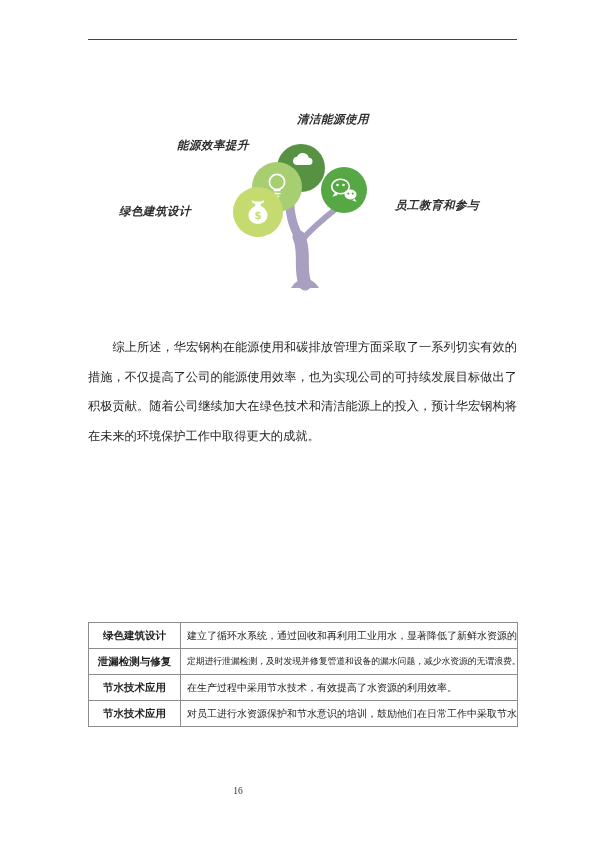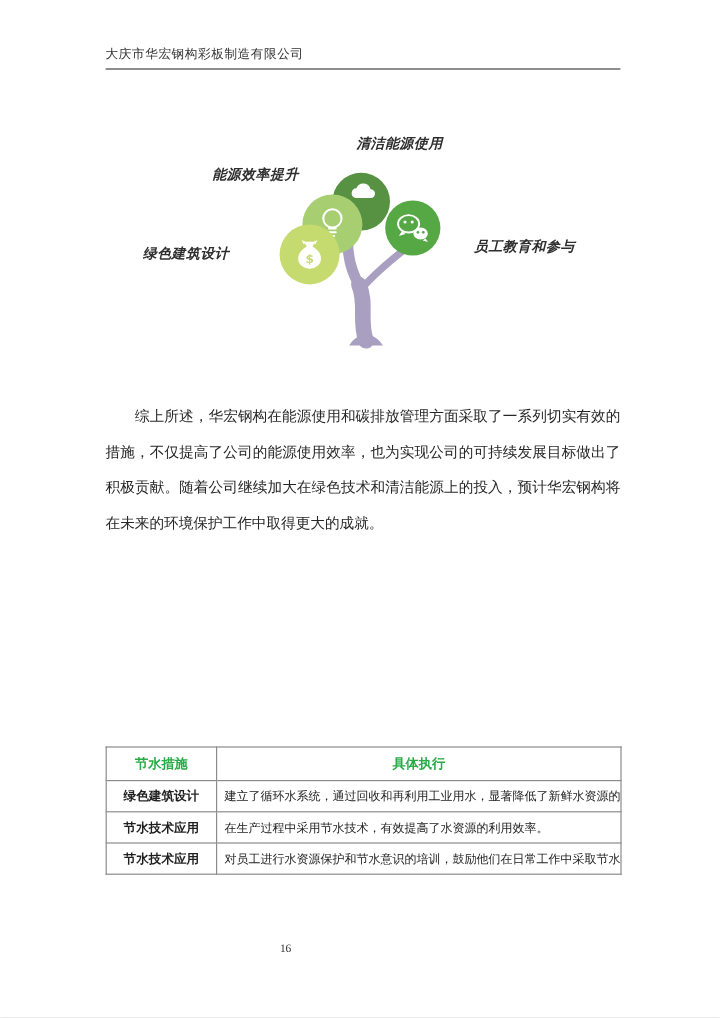--- a/index.html
+++ b/index.html
@@ -82,21 +82,20 @@
     font-family:"Liberation Serif","DejaVu Serif",serif;
     font-size:9.5px;color:#333;
   }
 </style>
 </head>
 <body>
 
 <div class="page">
 
   <div class="doc-header">
-    <div class="company">大庆市华宏钢构彩板制造有限公司</div>
     <div class="rule"></div>
   </div>
 
   <div class="diagram">
     <svg width="420" height="200" viewBox="0 0 420 200">
 
       <g stroke="#a89fc1" fill="none" stroke-linecap="round">
         <path d="M215 189 C209 172 216 158 209 142" stroke-width="13"></path>
         <path d="M209 142 C201 128 198 110 201 91" stroke-width="9"></path>
         <path d="M211 146 C222 133 233 124 247 113" stroke-width="6"></path>
@@ -147,27 +146,27 @@
   <div class="para para-summary">综上所述，华宏钢构在能源使用和碳排放管理方面采取了一系列切实有效的措施，不仅提高了公司的能源使用效率，也为实现公司的可持续发展目标做出了积极贡献。随着公司继续加大在绿色技术和清洁能源上的投入，预计华宏钢构将在未来的环境保护工作中取得更大的成就。</div>
 
 
 
   <table class="water-table">
     <colgroup>
         <col class="col-measure">
         <col>
       </colgroup>
     <tbody>
-        <tr>
-      <th class="th-green" style="color: rgb(39, 172, 70);">节水措施</th>
-      <th class="th-green" style="color: rgb(39, 172, 70);">具体执行</th>
-    </tr>
     <tr>
       <td class="cell-measure">绿色建筑设计</td>
       <td class="cell-detail">建立了循环水系统，通过回收和再利用工业用水，显著降低了新鲜水资源的消耗。</td>
+    </tr>
+    <tr>
+      <td class="cell-measure">泄漏检测与修复</td>
+      <td class="cell-detail tight">定期进行泄漏检测，及时发现并修复管道和设备的漏水问题，减少水资源的无谓浪费。</td>
     </tr>
     <tr>
       <td class="cell-measure">节水技术应用</td>
       <td class="cell-detail">在生产过程中采用节水技术，有效提高了水资源的利用效率。</td>
     </tr>
     <tr>
       <td class="cell-measure">节水技术应用</td>
       <td class="cell-detail">对员工进行水资源保护和节水意识的培训，鼓励他们在日常工作中采取节水措施。</td>
     </tr>
   </tbody>

